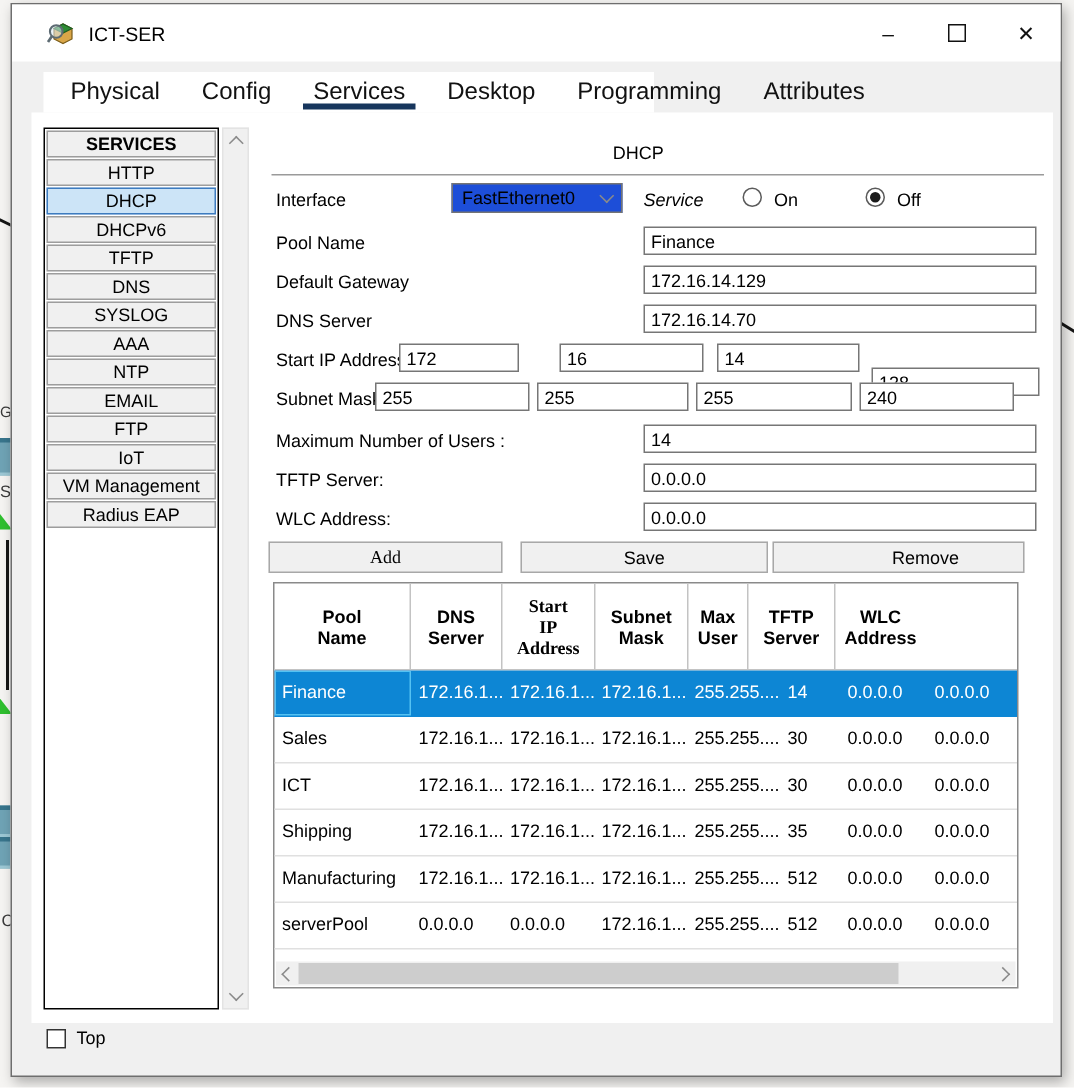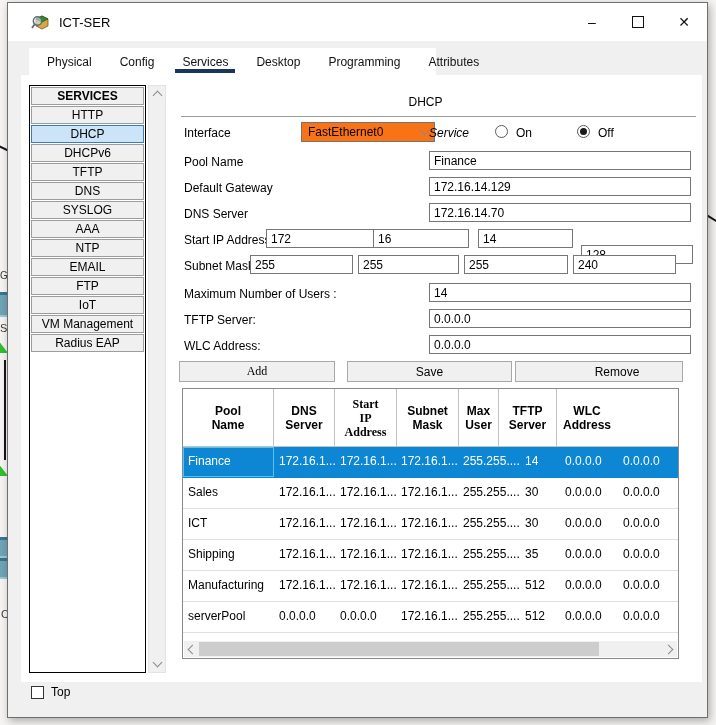--- a/index.html
+++ b/index.html
@@ -28,21 +28,21 @@
   .title-text{margin-left:9px;font-size:13px;}
   .win-controls{margin-left:auto;display:flex;height:100%;}
   .win-btn{width:46px;display:flex;align-items:center;justify-content:center;font-size:14px;color:#111;cursor:default;}
   .glyph-max{width:10px;height:10px;border:1px solid #111;}
 
   
   .tabbar{
     position:absolute;left:21px;top:45px;width:407px;height:27px;background:#ffffff;
     display:flex;align-items:stretch;padding-left:4px;box-sizing:border-box;
   }
-  .tab{position:relative;display:flex;align-items:center;padding:0 14px;font-size:12px;color:#111;}
+  .tab{position:relative;display:flex;align-items:center;padding:0 14px;font-size:16px;color:#111;}
   .tab .underline{display:none;position:absolute;left:7px;right:7px;bottom:2px;height:4px;background:var(--tab-underline,#17365d);}
   .tab.active .underline{display:block;}
 
   
   .content{position:absolute;left:13px;top:72px;width:681px;height:607px;background:#ffffff;}
 
   .svc-panel{
     position:absolute;left:8px;top:10px;width:117px;height:588px;
     border:1px solid #000;background:#fff;box-sizing:border-box;padding:1px 1px 0 1px;
   }
@@ -68,22 +68,22 @@
   
   .main{position:absolute;left:152px;top:10px;width:529px;height:590px;font-size:12px;}
   .dhcp-title{position:absolute;top:10px;left:0;width:505px;text-align:center;}
   .sep{position:absolute;top:31px;left:8px;width:515px;border-top:1px solid #9a9a9a;}
   .flabel{position:absolute;left:11px;white-space:nowrap;text-align:center;}
   .finput{
     position:absolute;height:19px;box-sizing:border-box;border:1px solid #767676;background:#fff;
     font-family:inherit;font-size:12px;padding:0 4px;color:#000;
   }
   .dropdown{
-    position:absolute;left:128px;top:37px;width:134px;height:20px;box-sizing:border-box;
-    background:#f97316;border:1px solid #747474;display:flex;align-items:center;padding:0 6px;
+    position:absolute;left:128px;top:37px;width:114px;height:20px;box-sizing:border-box;
+    background:#1d4ed8;border:1px solid #747474;display:flex;align-items:center;padding:0 6px;
   }
   .dropdown .dd-label{flex:1;}
   .radio{position:absolute;width:13px;height:13px;border:1px solid #5a5a5a;border-radius:50%;background:#fff;box-sizing:border-box;}
   .radio.checked::after{content:"";position:absolute;left:2px;top:2px;width:7px;height:7px;border-radius:50%;background:#1a1a1a;}
   .rlabel{position:absolute;white-space:nowrap;}
 
   .action-btn{
     position:absolute;top:276px;height:21px;box-sizing:border-box;
     background:#f0f0f0;border:1px solid #a8a8a8;font-family:inherit;font-size:12px;color:#000;padding:0;
   }
@@ -214,21 +214,21 @@
       <input class="finput" style="left: 256px; top: 66px; width: 262px;" value="Finance">
 
       <span class="flabel" style="top:96px;">Default Gateway</span>
       <input class="finput" style="left: 256px; top: 92px; width: 262px;" value="172.16.14.129">
 
       <span class="flabel" style="top:122px;">DNS Server</span>
       <input class="finput" style="left: 256px; top: 118px; width: 262px;" value="172.16.14.70">
 
       <span class="flabel" style="top:148px;">Start IP Address :</span>
       <div id="start-ip-octets">
-          <input class="finput" value="172" style="left: 93px; top: 144px; width: 108px;">
+          <input class="finput" value="172" style="left: 93px; top: 144px; width: 80px;">
           <input class="finput" value="16" style="left: 200px; top: 144px; width: 96px;">
           <input class="finput" value="14" style="left: 305px; top: 144px; width: 95px;">
           <input class="finput" value="128" style="left: 408px; top: 160px; width: 112px;">
         </div>
 
       <span class="flabel" style="top:174px;">Subnet Mask:</span>
       <div id="subnet-octets">
           <input class="finput" value="255" style="left: 77px; top: 170px; width: 103px;">
           <input class="finput" value="255" style="left: 185px; top: 170px; width: 101px;">
           <input class="finput" value="255" style="left: 291px; top: 170px; width: 104px;">

